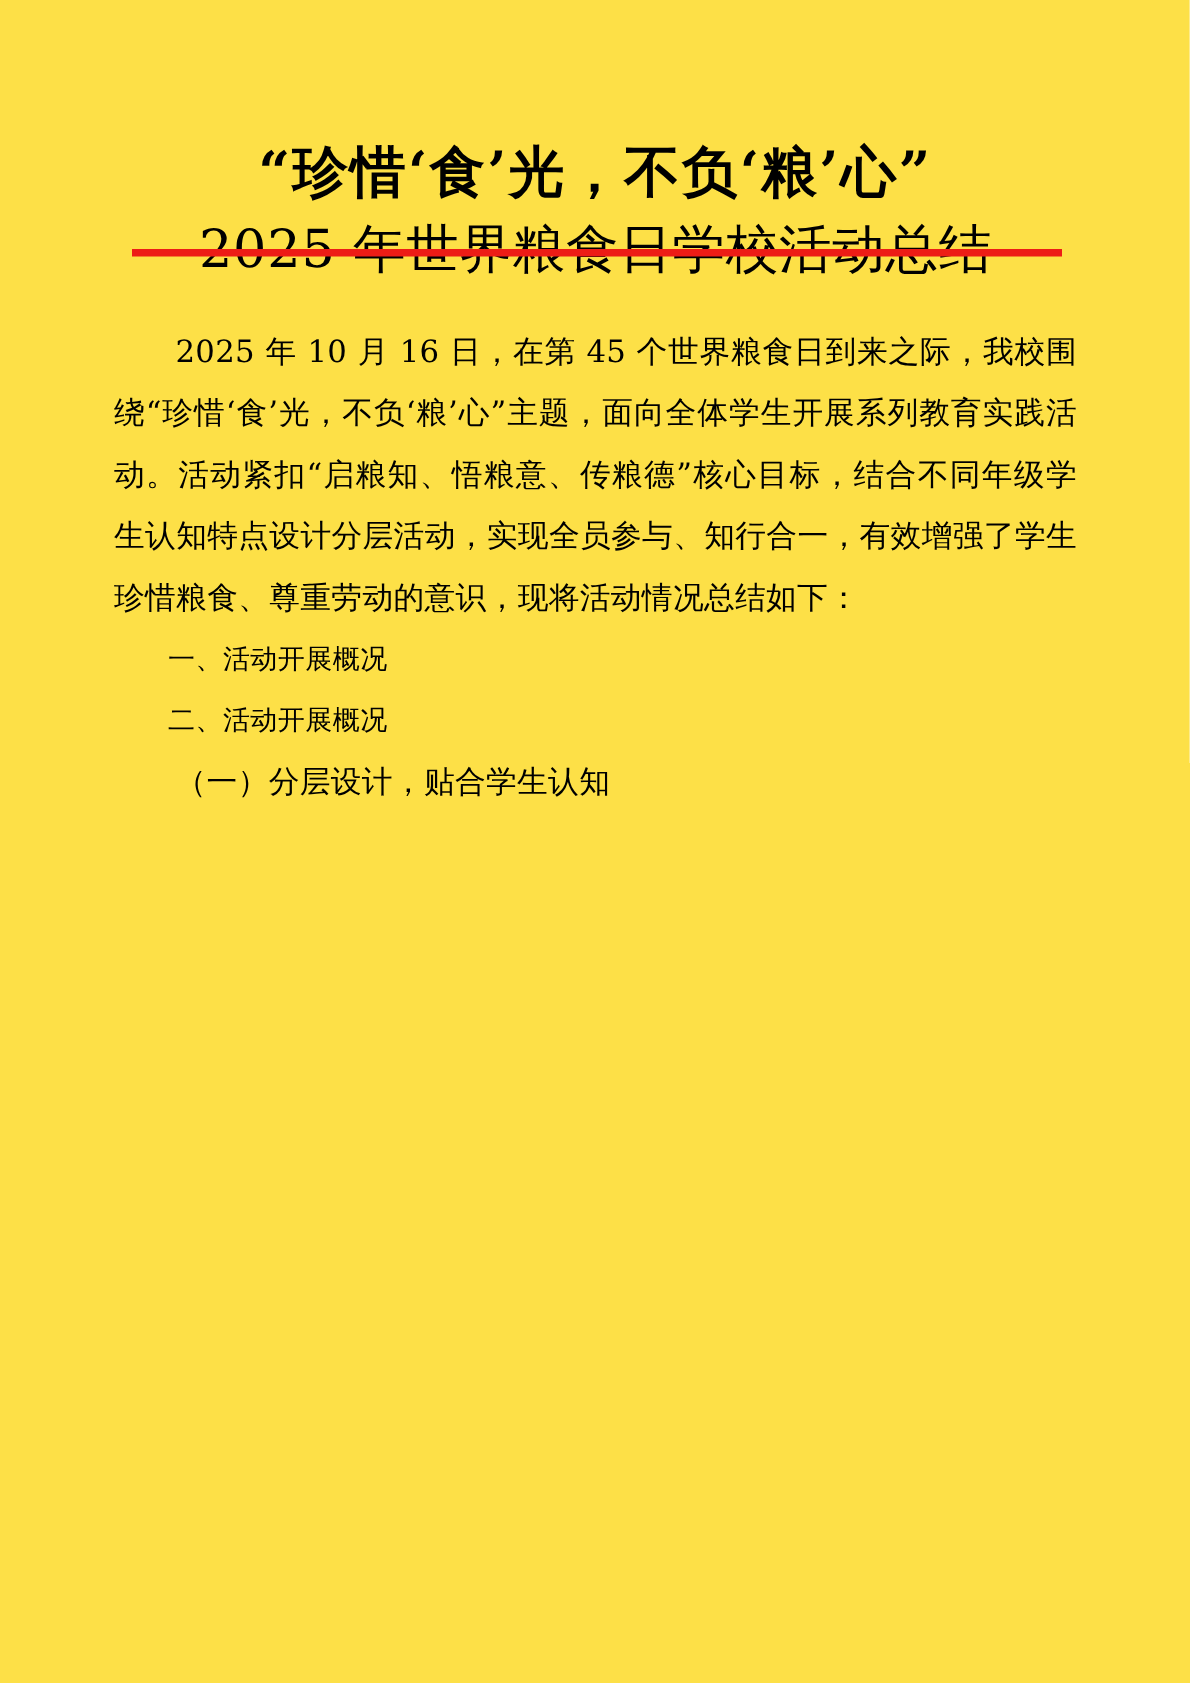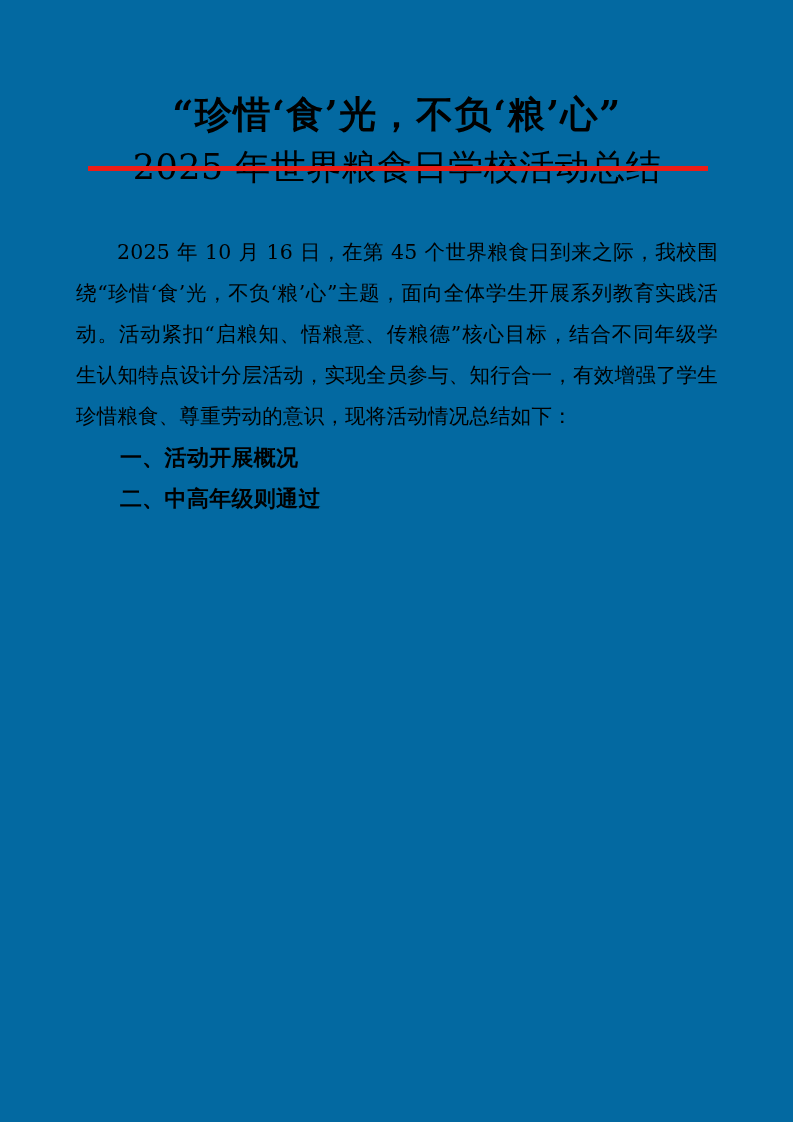--- a/index.html
+++ b/index.html
@@ -15,21 +15,21 @@
     color: #000000;
     -webkit-font-smoothing: antialiased;
   }
 
   .page {
     position: relative;
     width: 793px;
     height: 1122px;
     box-sizing: border-box;
     padding: 0;
-    background: #0369a1;
+    background: #fde047;
   }
 
   .content {
     position: absolute;
     left: 76px;
     top: 0;
     width: 642px;
   }
 
   
@@ -66,39 +66,39 @@
     line-height: 50px;
     text-align: center;
     letter-spacing: 0.5px;
     white-space: nowrap;
     margin-top: 2px;
     z-index: 1;
   }
 
   
   .body-wrap {
-    margin-top: 40px;
+    margin-top: 22px;
   }
 
   p.para {
     margin: 0;
     font-family: "DejaVu Serif", "Liberation Serif", serif;
     font-size: 20.5px;
     line-height: 41px;
     text-align: justify;
     text-justify: inter-ideograph;
     text-indent: 2em;
     letter-spacing: 0.2px;
   }
 
   h2.section-heading {
     margin: 0;
     font-family: "DejaVu Sans", "Liberation Sans", sans-serif;
-    font-weight: bold;
-    font-size: 22px;
+    font-weight: normal;
+    font-size: 18px;
     line-height: 41px;
     text-indent: 2em;
     letter-spacing: 0.3px;
   }
 
   p.sub-heading {
     margin: 0;
     font-family: "DejaVu Serif", "Liberation Serif", serif;
     font-weight: normal;
     font-size: 20.5px;
@@ -119,19 +119,20 @@
       <div class="title-line-2">2025 年世界粮食日学校活动总结</div>
     </div>
 
     <div class="body-wrap">
 
       <p class="para">2025 年 10 月 16 日，在第 45 个世界粮食日到来之际，我校围绕“珍惜‘食’光，不负‘粮’心”主题，面向全体学生开展系列教育实践活动。活动紧扣“启粮知、悟粮意、传粮德”核心目标，结合不同年级学生认知特点设计分层活动，实现全员参与、知行合一，有效增强了学生珍惜粮食、尊重劳动的意识，现将活动情况总结如下：</p>
 
       <h2 class="section-heading">一、活动开展概况</h2>
 
 
-      <h2 class="section-heading">二、中高年级则通过</h2>
+      <h2 class="section-heading">二、活动开展概况</h2>
 
+      <p class="sub-heading">（一）分层设计，贴合学生认知</p>
 
 
     </div>
   </div>
 </div>
 
 </body></html>

